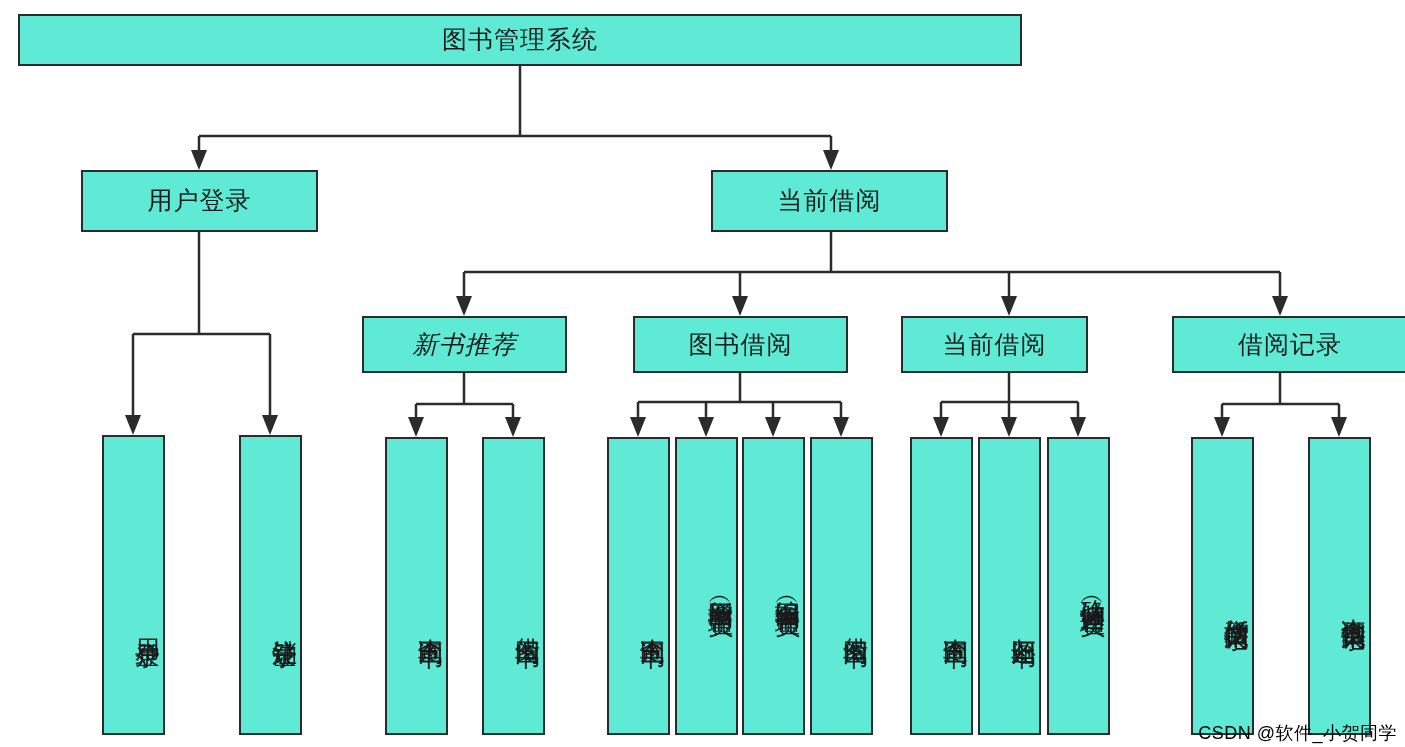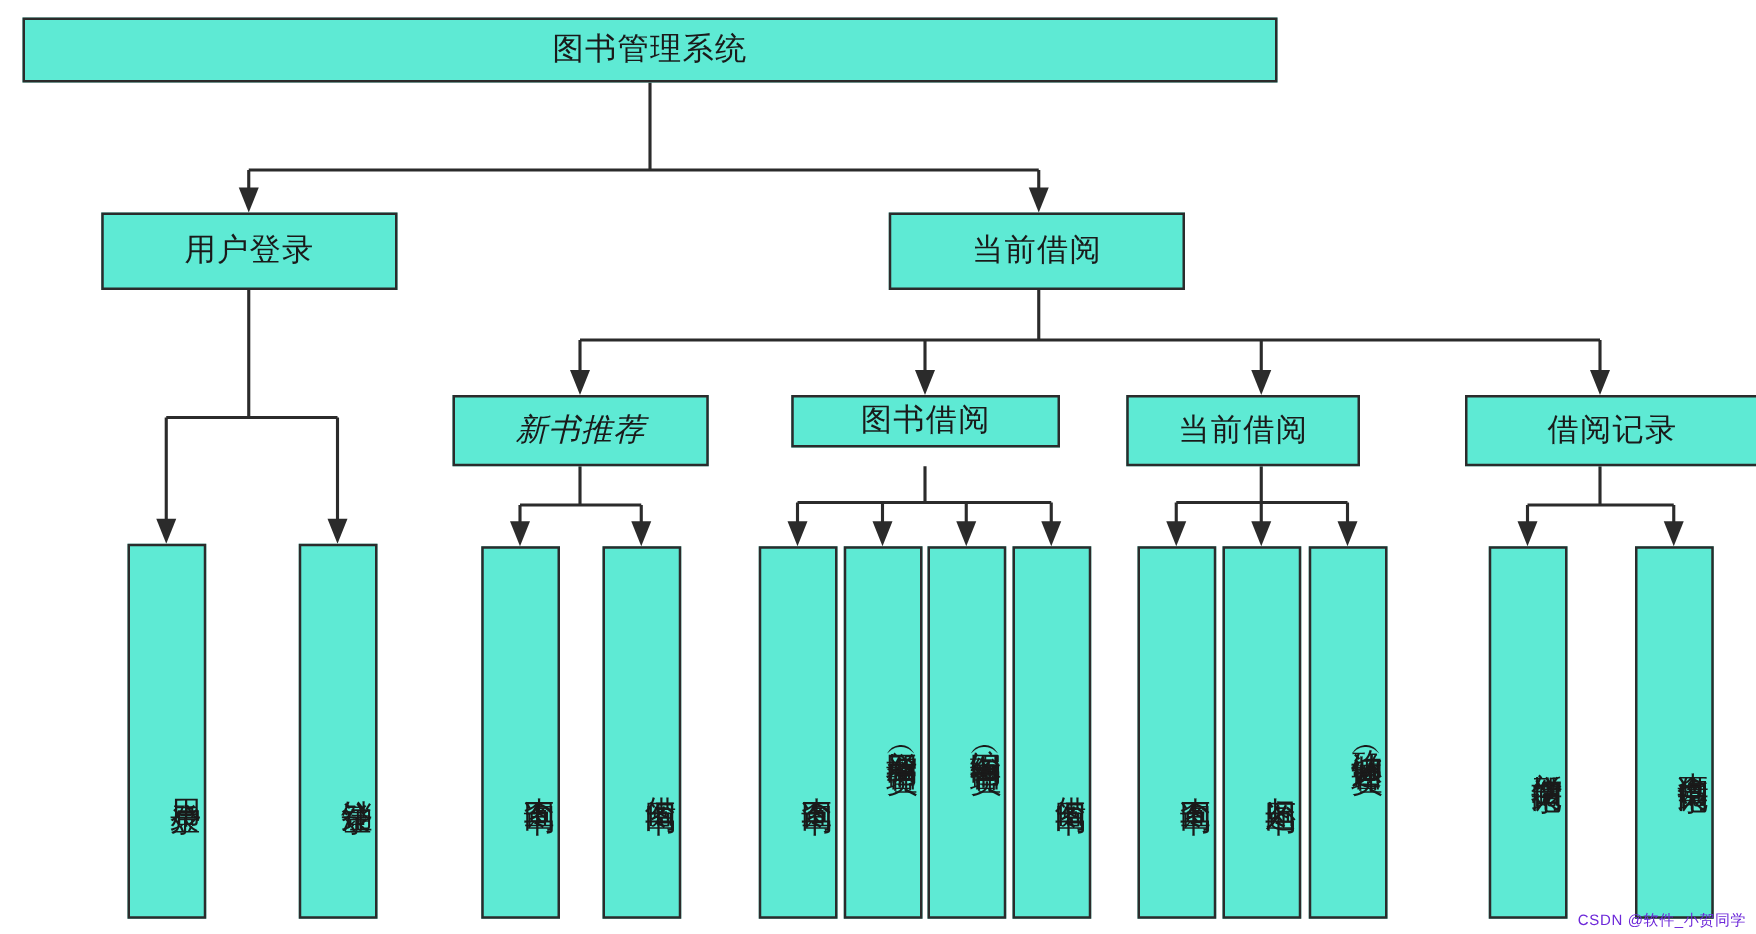--- a/index.html
+++ b/index.html
@@ -59,22 +59,22 @@
     stroke-width: 2.5;
     fill: none;
   }
   #edges polygon {
     fill: #2b2b2b;
   }
   .watermark {
     position: absolute;
     right: 8px;
     bottom: 2px;
-    font-size: 12px;
-    color: #6d28d9;
+    font-size: 18px;
+    color: #000000;
     white-space: nowrap;
     letter-spacing: 0.5px;
     margin-top: 19px;
   }
 </style>
 </head>
 <body>
 
 <div id="canvas">
 
@@ -147,21 +147,21 @@
   <div class="node node-h" style="left:81px; top:170px; width:237px; height:62px;">
     <span>用户登录</span>
   </div>
   <div class="node node-h" style="left:711px; top:170px; width:237px; height:62px;">
     <span>当前借阅</span>
   </div>
 
   <div class="node node-h" style="left:362px; top:316px; width:205px; height:57px;font-style:italic;">
     <span>新书推荐</span>
   </div>
-  <div class="node node-h" style="left:633px; top:316px; width:215px; height:42px;">
+  <div class="node node-h" style="left:633px; top:316px; width:215px; height:57px;">
     <span>图书借阅</span>
   </div>
   <div class="node node-h" style="left:901px; top:316px; width:187px; height:57px;">
     <span>当前借阅</span>
   </div>
   <div class="node node-h" style="left:1172px; top:316px; width:236px; height:57px;">
     <span>借阅记录</span>
   </div>
 
   <div class="node node-v" style="left:102px; top:435px; width:63px; height:300px; padding-top:75px;">

